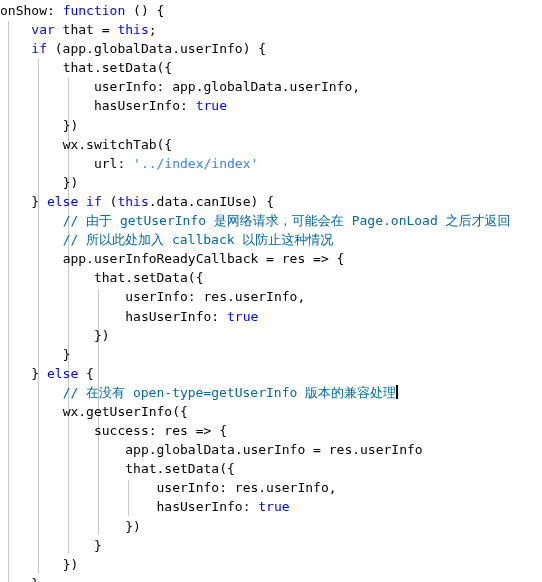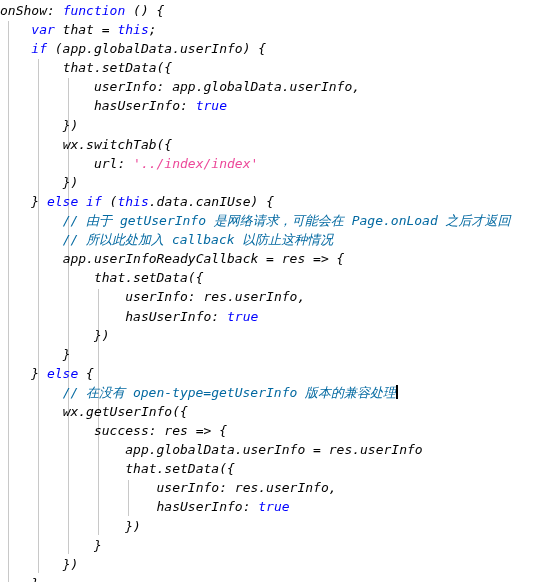--- a/index.html
+++ b/index.html
@@ -10,21 +10,20 @@
   #editor {
     position: relative;
     width: 542px;
     height: 582px;
     background: #ffffff;
     overflow: hidden;
     font-family: "DejaVu Sans Mono", "Liberation Mono", monospace;
     font-size: 13px;
     line-height: 19.1px;
     color: #000000;
-    font-style: italic;
     -webkit-font-smoothing: none;
   }
   #guides {
     position: absolute;
     top: 0;
     left: 0;
     width: 542px;
     height: 582px;
     pointer-events: none;
     z-index: 1;
@@ -41,21 +40,21 @@
     width: 542px;
     z-index: 2;
     white-space: pre;
   }
   .line {
     height: 19.1px;
     white-space: pre;
     position: relative;
   }
   .tok-kw       { color: #0000ff; }
-  .tok-str      { color: #ec4899; }
+  .tok-str      { color: #3b82f6; }
   .tok-com      { color: #0369a1; }
   .tok-plain    { color: #000000; }
   .caret {
     display: inline-block;
     width: 1.5px;
     height: 14px;
     background: #000000;
     vertical-align: -2px;
     margin-left: 0px;
   }

